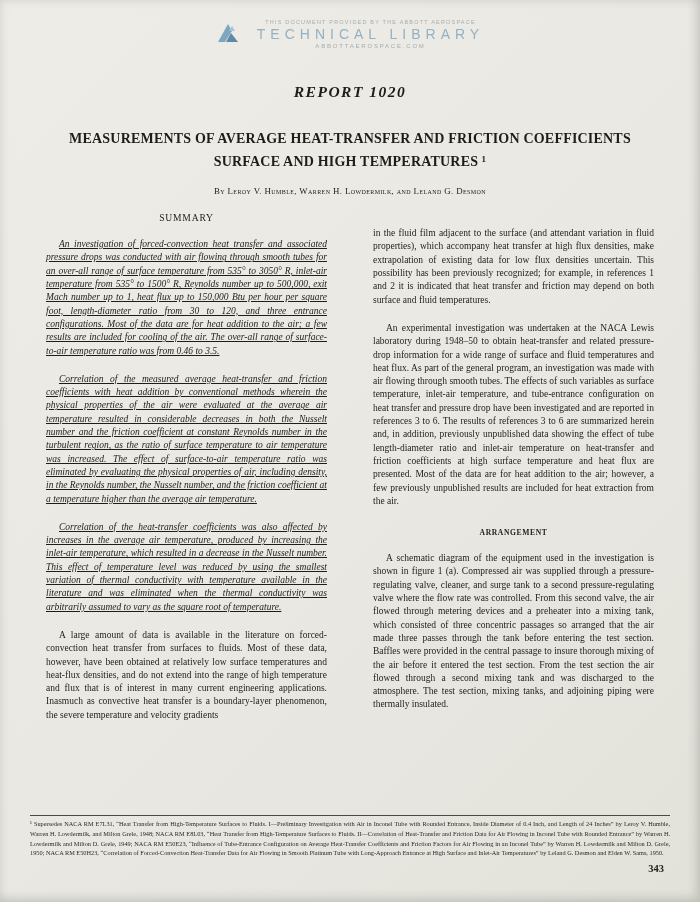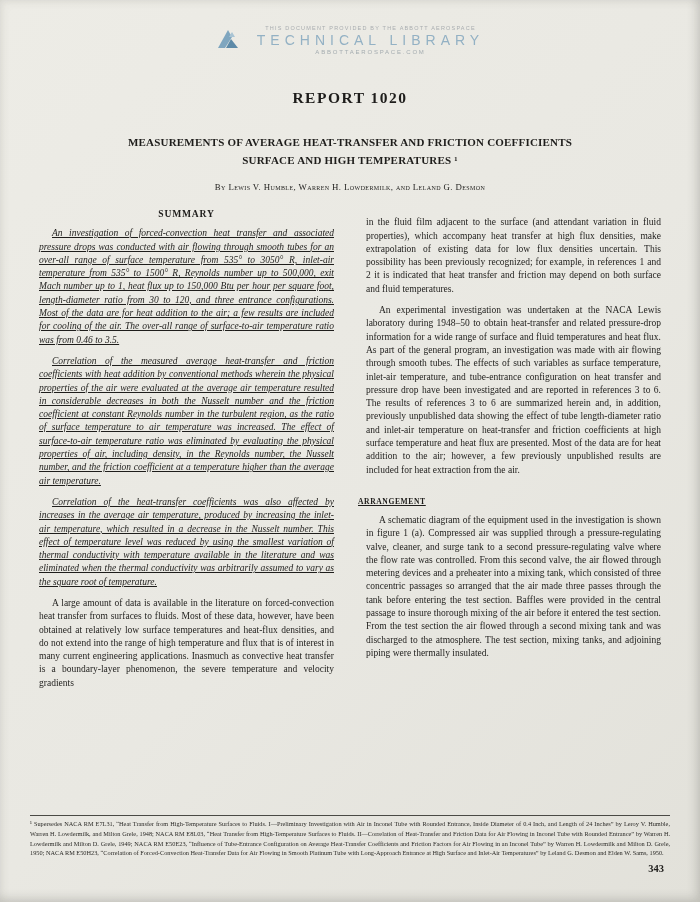--- a/index.html
+++ b/index.html
@@ -8,39 +8,39 @@
     width:700px; height:902px;
     margin:0 auto;
     background:linear-gradient(135deg,#edece6 0%,#e9e8e2 55%,#e2e1da 100%);
     box-shadow:inset -4px -4px 10px rgba(60,60,55,0.18), inset 3px 3px 8px rgba(60,60,55,0.06);
     font-family:"Liberation Serif", serif;
     color:#1e1d1b;
     overflow:hidden;
   }
 
   
-  .wm-header { display:flex; justify-content:center; align-items:center; gap:17px; padding-top:25px; }
+  .wm-header { display:flex; justify-content:center; align-items:center; gap:17px; padding-top:19px; }
   .wm-logo { width:24px; height:24px; flex:0 0 auto; }
   .wm-lines { text-align:center; font-family:"Liberation Sans", sans-serif; }
   .wm-provided { font-size:5.5px; letter-spacing:1.2px; color:#a9adb0; white-space:nowrap; }
   .wm-library { font-size:14px; letter-spacing:5px; color:#93b1c4; font-weight:400; margin:1px 0; white-space:nowrap; }
   .wm-site { font-size:6px; letter-spacing:1.8px; color:#a4acb0; white-space:nowrap; }
 
   
-  .report-no { text-align:center; font-size:15.5px; font-weight:bold; letter-spacing:1.5px; margin-top:34px; }
-  .main-title { text-align:center; font-weight:bold; font-size:11px; line-height:1.65; margin-top:26px; letter-spacing:0.2px; }
+  .report-no { text-align:center; font-size:15.5px; font-weight:bold; letter-spacing:1.5px; margin-top:34px;font-style:italic; }
+  .main-title { text-align:center; font-weight:bold; font-size:14px; line-height:1.65; margin-top:26px; letter-spacing:0.2px; }
   .byline { text-align:center; font-size:8.8px; margin-top:13px; font-variant:small-caps; letter-spacing:0.4px; }
 
   
   .columns { display:flex; gap:16px; margin:16px 31px 0 31px; }
   .col { flex:1 1 0; min-width:0; }
-  .sec-head { text-align:center; font-weight:bold; font-size:9.6px; letter-spacing:0.8px; margin:9px 0 5px 0; }
+  .sec-head { text-align:center; font-weight:normal; font-size:9.6px; letter-spacing:0.8px; margin:9px 0 5px 0; }
   .sec-head.first { margin-top:0; }
-  .sub-head { text-align:left; font-weight:bold; font-size:7.6px; letter-spacing:0.6px; margin:20px 0 5px 0;text-decoration:underline; }
-  .para { font-size:9.5px; line-height:1.40; text-align:justify; text-indent:13px; margin:8px; }
+  .sub-head { text-align:center; font-weight:bold; font-size:7.6px; letter-spacing:0.6px; margin:20px 0 5px 0; }
+  .para { font-size:9.5px; line-height:1.40; text-align:justify; text-indent:13px; margin:15px; }
   .para.italic { font-style:italic;text-decoration:underline; }
 
   
   .footnote-wrap { position:absolute; left:30px; right:30px; bottom:44px; }
   .footnote-rule { height:1px; background:#4a4a45; margin-bottom:3px; }
   .footnote { font-size:6.3px; line-height:1.55; text-align:justify; color:#2b2a27; }
 
   .page-number { position:absolute; right:36px; bottom:28px; font-size:10.5px; font-weight:bold; }
 </style>
 </head>
@@ -63,21 +63,21 @@
     </span>
   </div>
 
   <div class="report-no">REPORT 1020</div>
 
   <div class="main-title">
     <div>MEASUREMENTS OF AVERAGE HEAT-TRANSFER AND FRICTION COEFFICIENTS</div>
     <div>SURFACE AND HIGH TEMPERATURES ¹</div>
   </div>
 
-  <div class="byline">By Lewis V. Humble, Warren H. Lowdermilk, and Leland G. Desmon</div>
+  <div class="byline">By Leroy V. Humble, Warren H. Lowdermilk, and Leland G. Desmon</div>
 
   <div class="columns">
 
     <div class="col">
       <div class="sec-head first">SUMMARY</div>
       <p class="para italic">An investigation of forced-convection heat transfer and associated pressure drops was conducted with air flowing through smooth tubes for an over-all range of surface temperature from 535° to 3050° R, inlet-air temperature from 535° to 1500° R, Reynolds number up to 500,000, exit Mach number up to 1, heat flux up to 150,000 Btu per hour per square foot, length-diameter ratio from 30 to 120, and three entrance configurations.  Most of the data are for heat addition to the air; a few results are included for cooling of the air.  The over-all range of surface-to-air temperature ratio was from 0.46 to 3.5.</p>
       <p class="para italic">Correlation of the measured average heat-transfer and friction coefficients with heat addition by conventional methods wherein the physical properties of the air were evaluated at the average air temperature resulted in considerable decreases in both the Nusselt number and the friction coefficient at constant Reynolds number in the turbulent region, as the ratio of surface temperature to air temperature was increased.  The effect of surface-to-air temperature ratio was eliminated by evaluating the physical properties of air, including density, in the Reynolds number, the Nusselt number, and the friction coefficient at a temperature higher than the average air temperature.</p>
       <p class="para italic">Correlation of the heat-transfer coefficients was also affected by increases in the average air temperature, produced by increasing the inlet-air temperature, which resulted in a decrease in the Nusselt number.  This effect of temperature level was reduced by using the smallest variation of thermal conductivity with temperature available in the literature and was eliminated when the thermal conductivity was arbitrarily assumed to vary as the square root of temperature.</p>
       <p class="para">A large amount of data is available in the literature on forced-convection heat transfer from surfaces to fluids. Most of these data, however, have been obtained at relatively low surface temperatures and heat-flux densities, and do not extend into the range of high temperature and flux that is of interest in many current engineering applications.  Inasmuch as convective heat transfer is a boundary-layer phenomenon, the severe temperature and velocity gradients</p>
     </div>

